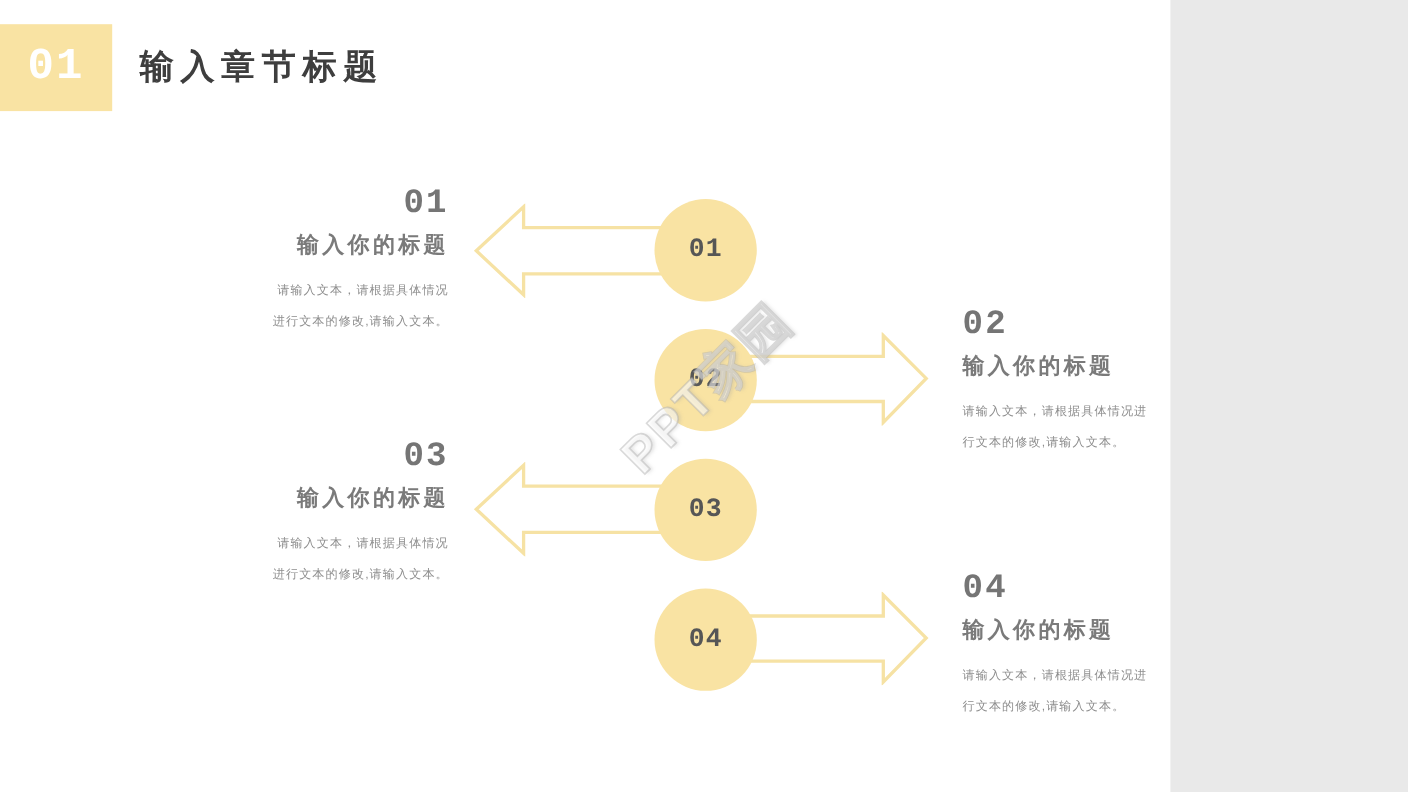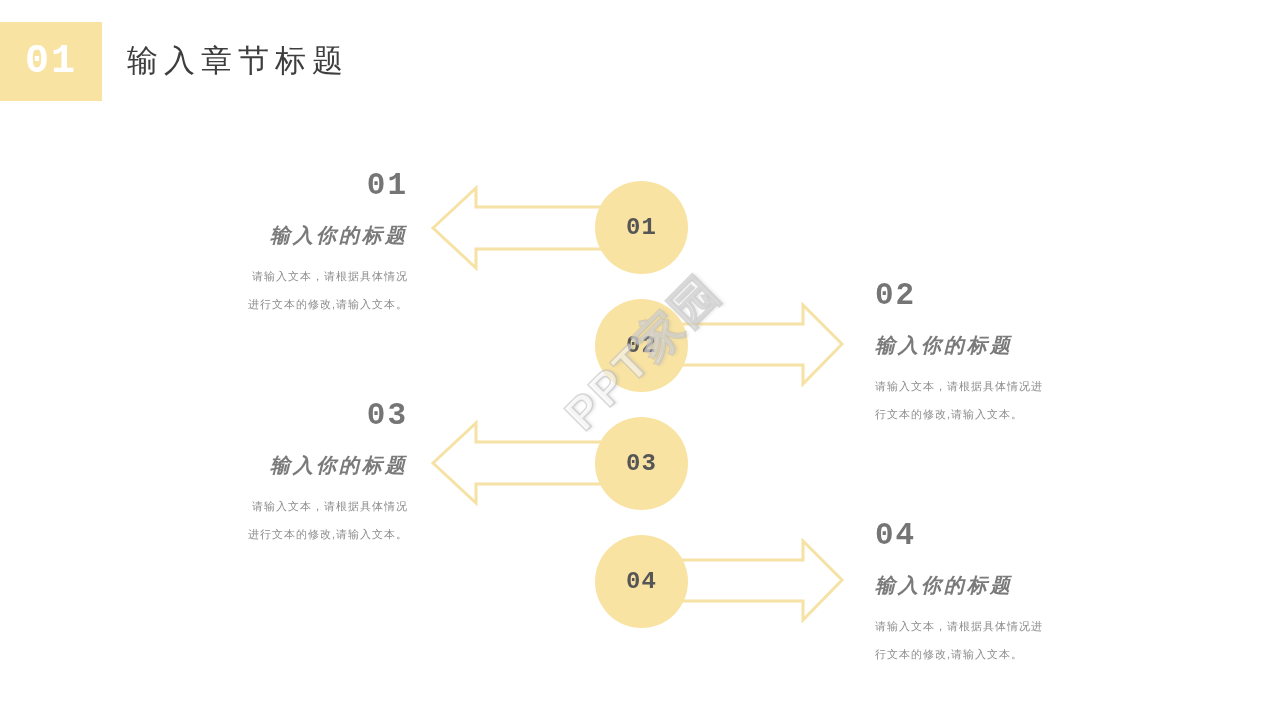--- a/index.html
+++ b/index.html
@@ -6,35 +6,35 @@
     --yellow:#F9E3A3;
     --arrow:#F6E2A4;
     --ink-dark:#3E3E3E;
     --ink-number:#757575;
     --ink-title:#7A7A7A;
     --ink-body:#8E8E8E;
     --ink-circle:#565656;
   }
   html,body{margin:0;padding:0;background:#e9e9e9;}
   .slide{
-    position:relative;width:1280px;height:720px;background:#FFFFFF;
+    position:relative;width:1064px;height:720px;background:#FFFFFF;
     overflow:hidden;font-family:"Liberation Sans",sans-serif;
   }
   
   .chapter-badge{
     position:absolute;left:0;top:22px;width:102px;height:79px;
     background:var(--yellow);display:flex;align-items:center;justify-content:center;
   }
   .chapter-badge span{
     font-family:"Liberation Mono","DejaVu Sans Mono",monospace;
     font-weight:bold;font-size:40px;color:#FFFFFF;letter-spacing:2px;
   }
   .page-title{
     position:absolute;left:127px;top:44px;margin:0;
-    font-size:31px;line-height:34px;font-weight:normal;
+    font-size:31px;line-height:34px;font-weight:bold;
     letter-spacing:6px;color:var(--ink-dark);
   }
   
   .arrow{position:absolute;z-index:1;}
   .arrow polygon{fill:#FFFFFF;stroke:var(--arrow);stroke-width:3;stroke-linejoin:miter;}
   .arrow-1{left:430px;top:185px;}
   .arrow-2{left:637px;top:302px;}
   .arrow-3{left:430px;top:420px;}
   .arrow-4{left:637px;top:538px;}
   
@@ -56,22 +56,22 @@
   .item.right{left:875px;width:262px;text-align:left;}
   .item-1{top:170px;}
   .item-2{top:280px;}
   .item-3{top:400px;}
   .item-4{top:520px;}
   .item .num{
     font-family:"Liberation Mono","DejaVu Sans Mono",monospace;
     font-weight:bold;font-size:31px;line-height:32px;color:var(--ink-number);letter-spacing:2px;
   }
   .item .ttl{
-    margin-top:20px;font-size:20px;line-height:26px;font-weight:bold;
-    letter-spacing:3px;color:var(--ink-title);font-style:italic;
+    margin-top:8px;font-size:20px;line-height:26px;font-weight:bold;
+    letter-spacing:3px;color:var(--ink-title);
   }
   .item .body{margin-top:14px;}
   .item .body div{
     font-size:11px;line-height:28px;color:var(--ink-body);letter-spacing:1px;
   }
   
   .watermark{
     position:absolute;left:498px;top:293px;width:290px;height:120px;z-index:5;
     display:flex;align-items:center;justify-content:center;
     transform:rotate(-45deg);pointer-events:none;

